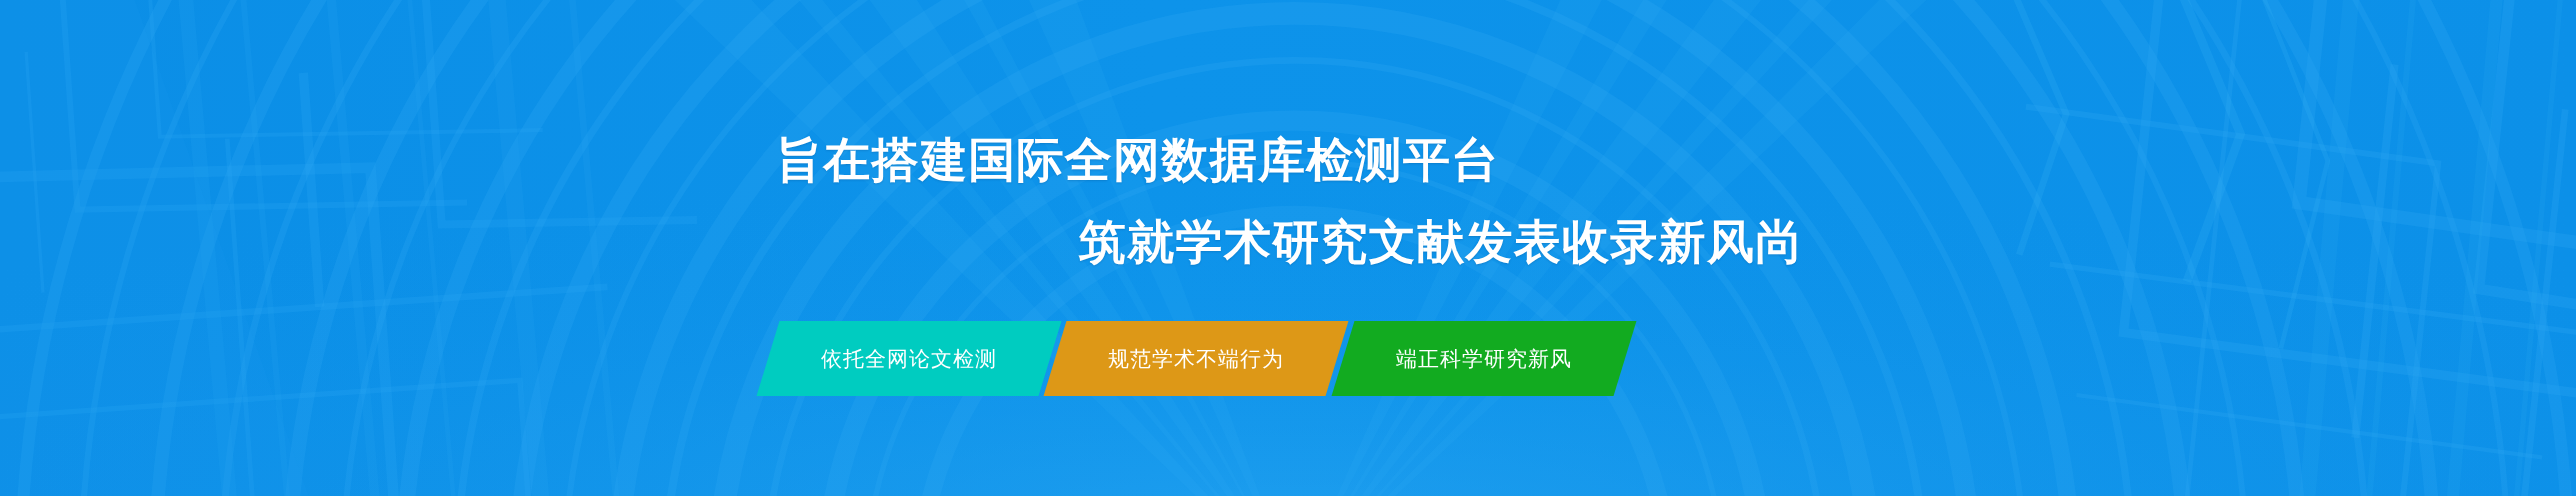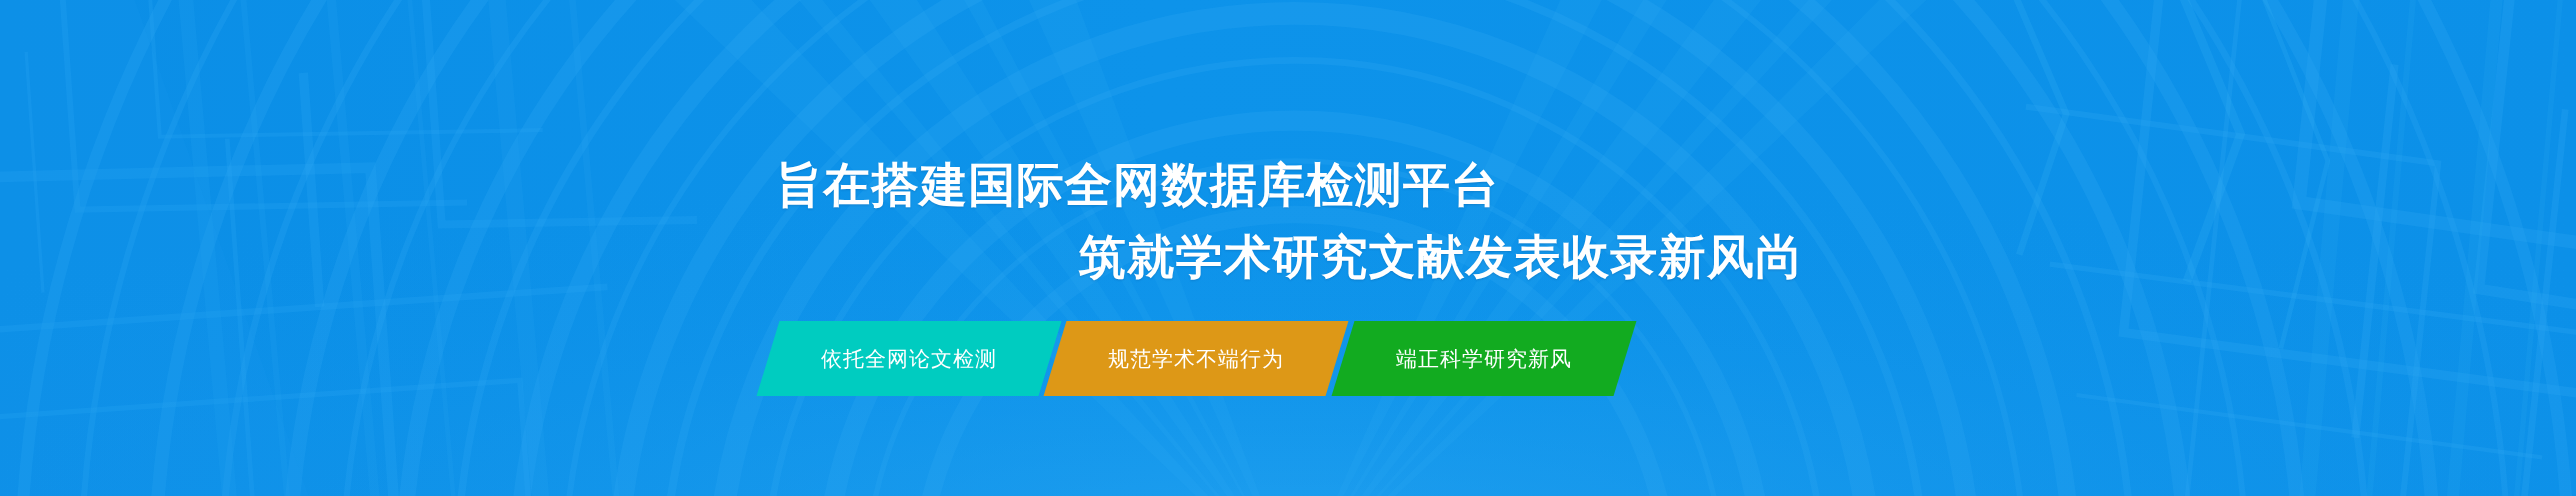--- a/index.html
+++ b/index.html
@@ -32,33 +32,32 @@
     left: 0;
     top: 0;
     width: 2576px;
   }
   .headline-line {
     color: #ffffff;
     font-weight: 700;
     white-space: nowrap;
     letter-spacing: 1.3px;
     text-shadow: 0 0.7px 2px rgba(0,40,90,0.18);
-    margin-top: 25px;
   }
   #headline-line-1 {
     position: absolute;
     left: 775px;
     top: 129px;
     font-size: 47px;
     line-height: 62px;
   }
   #headline-line-2 {
     position: absolute;
     left: 1079px;
-    top: 201px;
+    top: 211px;
     font-size: 47px;
     line-height: 62px;
   }
   .tag-row {
     position: absolute;
     left: 768px;
     top: 321px;
     height: 75px;
     display: flex;
     align-items: stretch;

